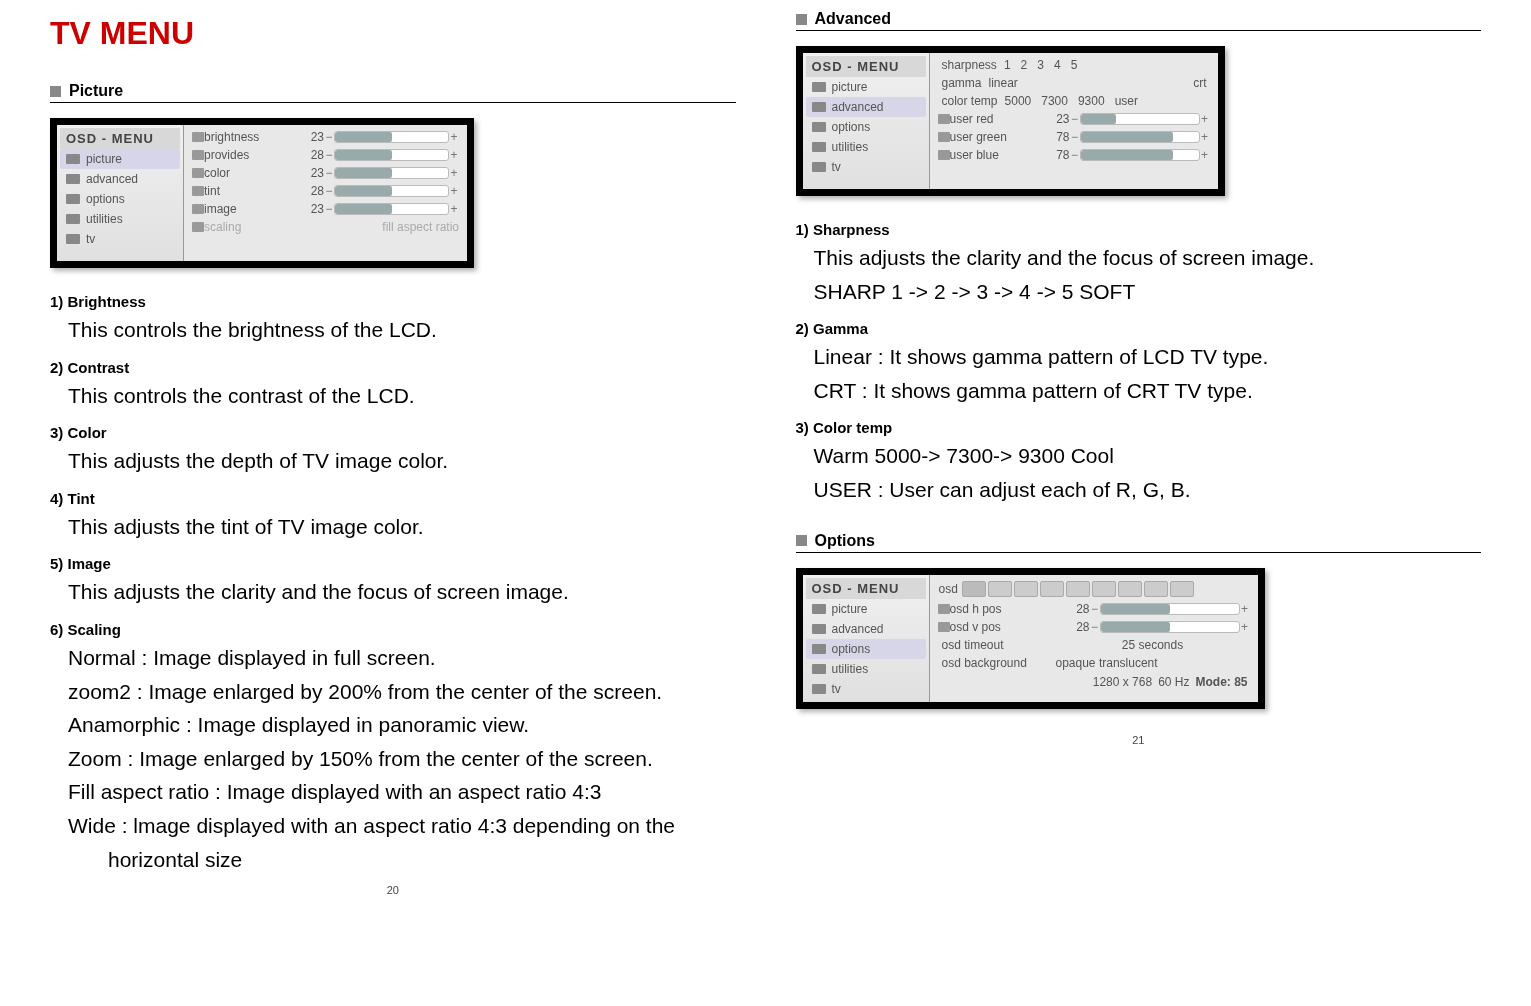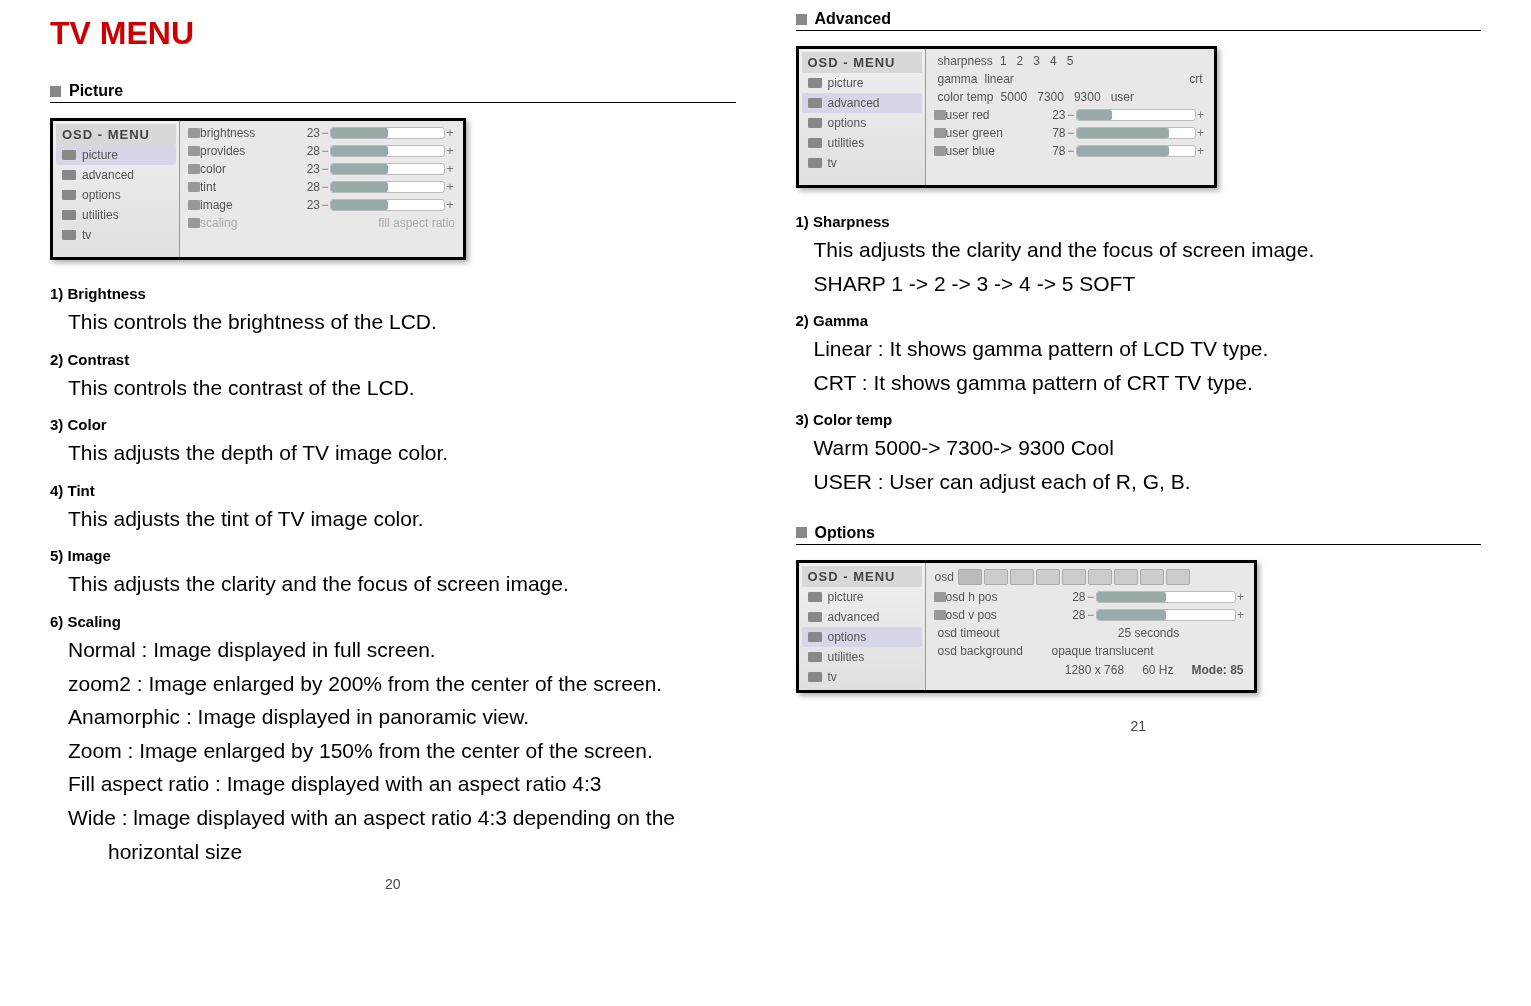--- a/index.html
+++ b/index.html
@@ -37,21 +37,21 @@
       height: 11px;
       background: #888;
       margin-right: 8px;
       flex-shrink: 0;
     }
     .section-title {
       font-weight: bold;
       font-size: 16px;
     }
     .osd-screenshot {
-      border: 3px solid #000000;
+      border: 7px solid #000000;
       box-shadow: 3px 3px 5px rgba(0,0,0,0.3);
       margin-bottom: 25px;
       background: #eee;
     }
     .osd-body {
       display: flex;
     }
     .osd-sidebar {
       width: 120px;
       background: linear-gradient(#f0f0f0,#e0e0e0);
@@ -101,25 +101,25 @@
       align-items: center;
       padding: 2px 4px;
       font-size: 12px;
       color:#555;
       gap:4px;
     }
     .osd-text-row .seg { padding: 0 3px; }
     .tabs-row { display:flex; gap:2px; padding: 3px;}
     .tab-box { width: 22px; height: 14px; background:#ccc; border:1px solid #aaa; border-radius:2px;}
     .tab-box.active { background:#bbb;}
-    .info-row { display:flex; align-items:center; font-size:12px; color:#555; padding: 3px 6px; gap: 18px; justify-content: flex-end;}
+    .info-row { display:flex; align-items:center; font-size:12px; color:#555; padding: 3px 6px; gap: 6px; justify-content: flex-end;}
     
     .item-head { font-weight: bold; font-size: 15px; margin-top: 12px; margin-bottom: 3px;}
     .item-desc { font-size: 21px; margin-left: 18px; line-height: 1.6; }
-    .page-num { text-align:center; font-size: 14px; color:#444; margin-top: 8px;}
+    .page-num { text-align:center; font-size: 11px; color:#444; margin-top: 8px;}
   </style>
 </head>
 <body>
 
 <div class="page-container">
 
   <div class="column">
     <div class="main-title">TV MENU</div>
 
     <div class="section-header">

